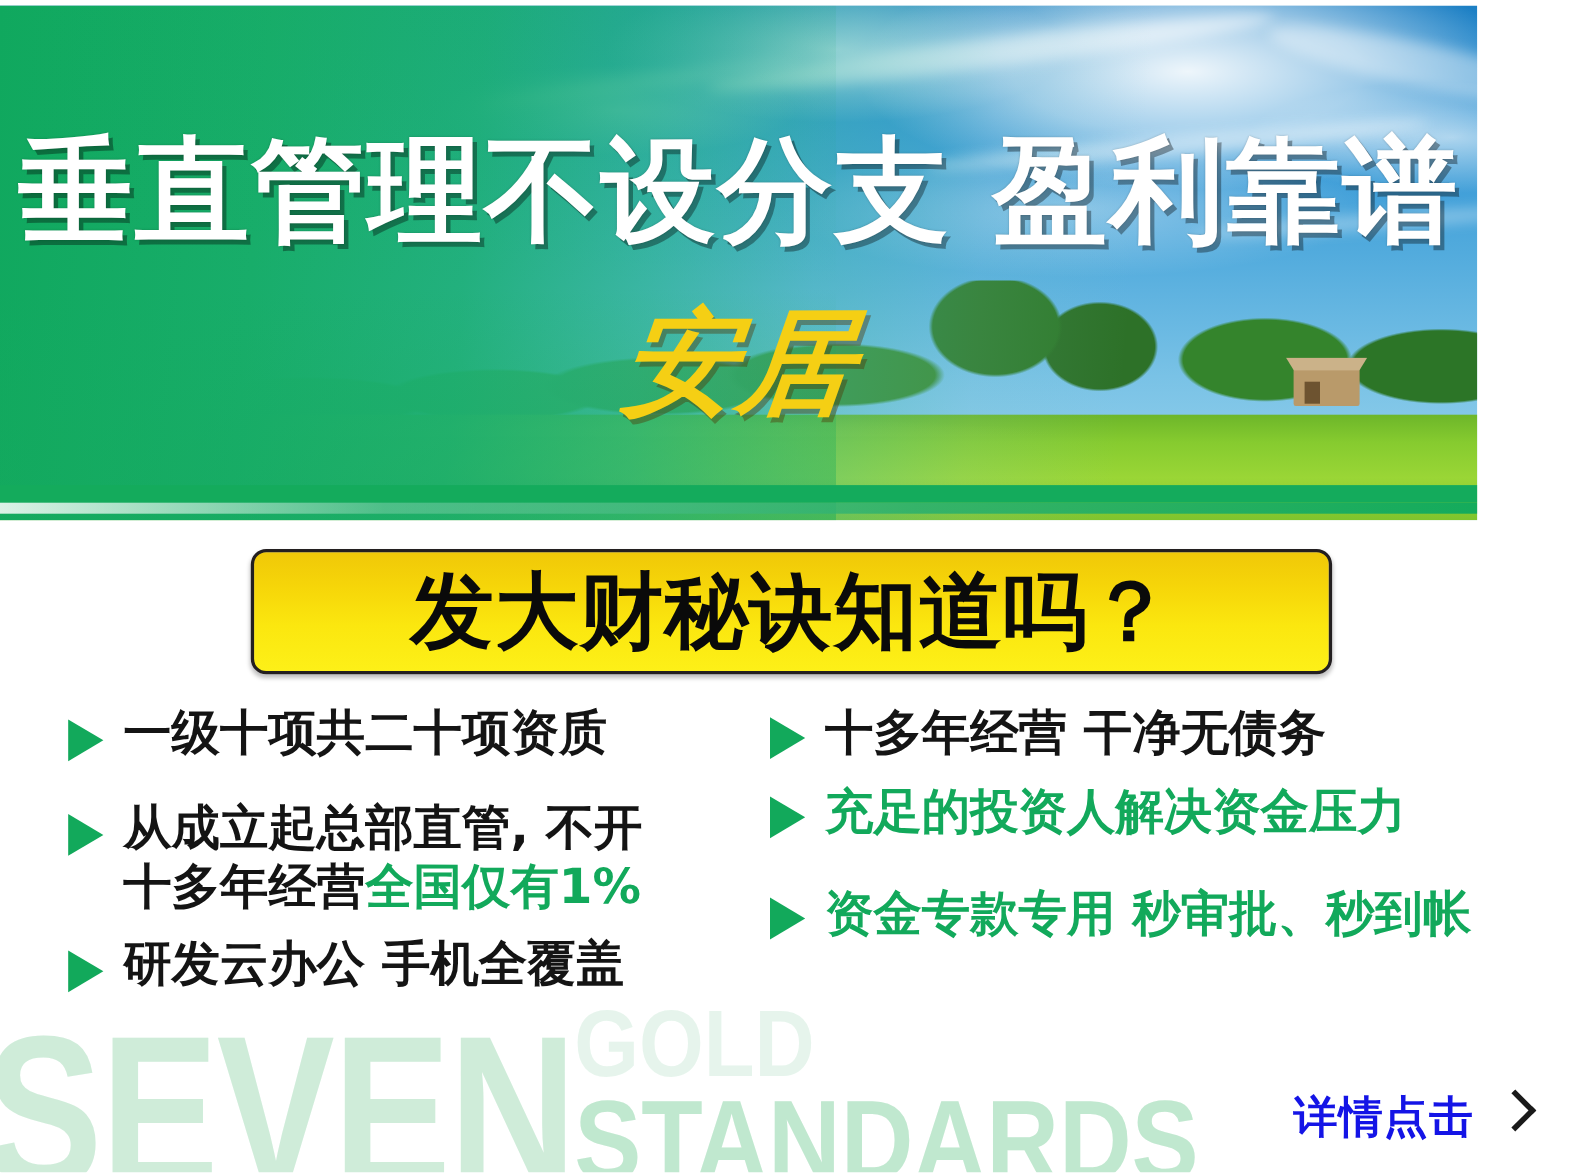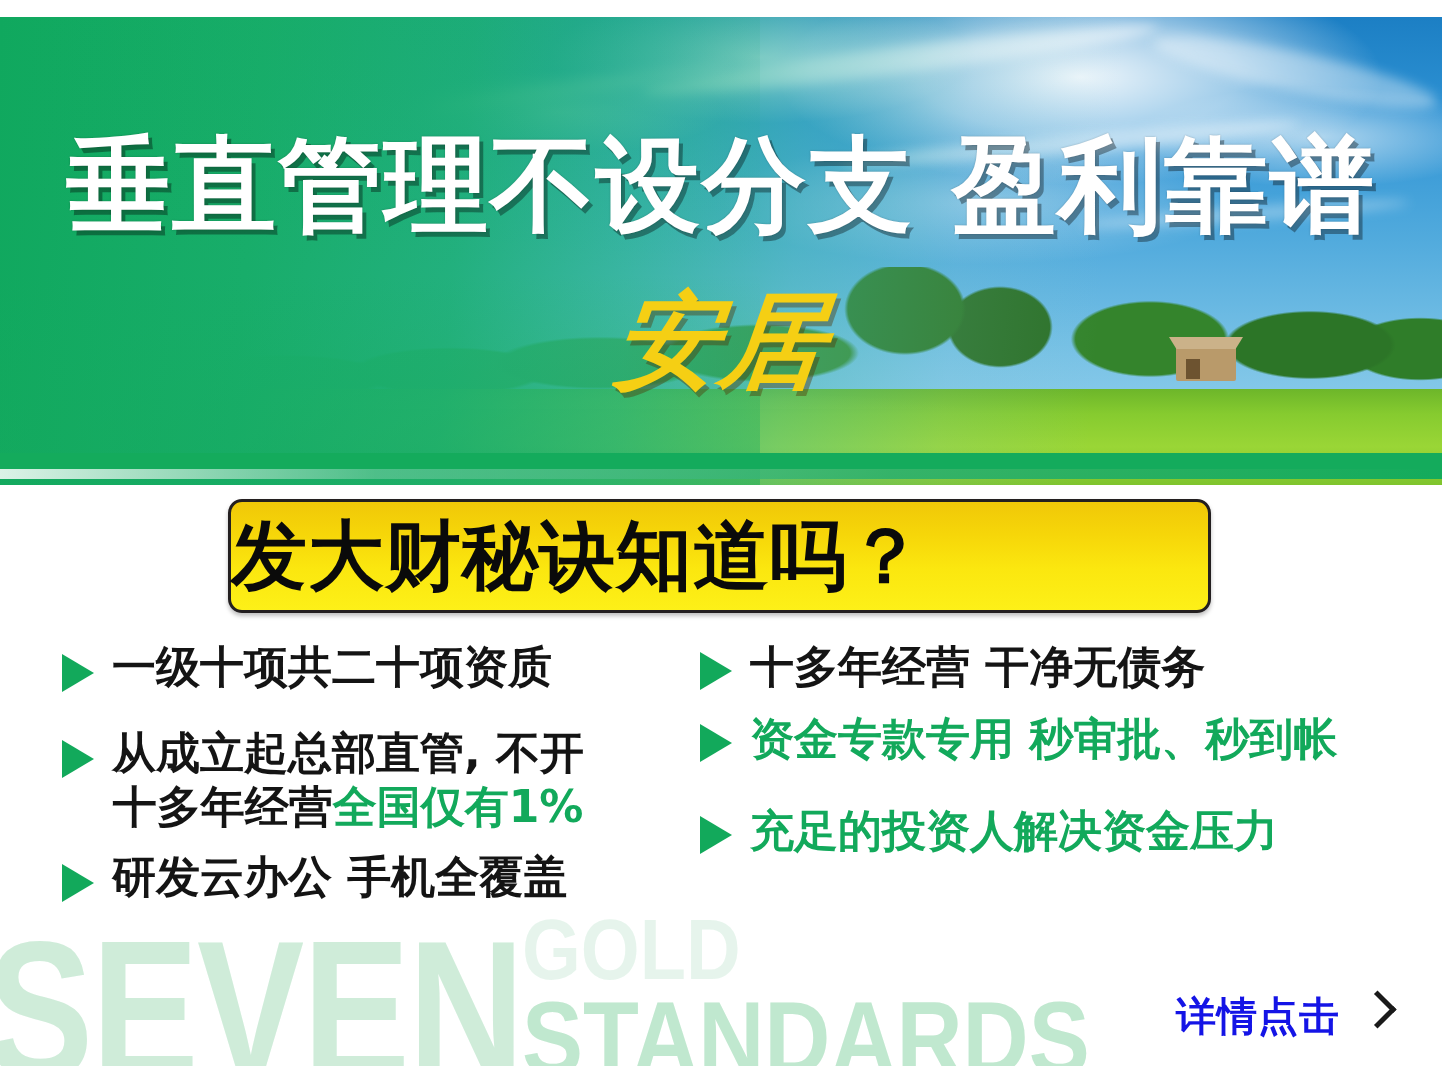--- a/index.html
+++ b/index.html
@@ -1,21 +1,21 @@
 <!DOCTYPE html>
 <html><head>
 <meta charset="utf-8">
 <style>
   html,body{margin:0;padding:0;background:#fff;}
   body{width:1442px;height:1066px;overflow:hidden;font-family:"Liberation Sans","DejaVu Sans",sans-serif;}
 
   .ad{position:relative;width:1442px;height:1066px;background:#ffffff;overflow:hidden;}
 
   
-  .hero{position:absolute;left:0;top:17px;width:1442px;height:468px;overflow:hidden;}
+  .hero{position:absolute;left:0;top:5px;width:1302px;height:468px;overflow:hidden;padding-left:41px;}
 
   
   .sky{position:absolute;inset:0;
        background:
          radial-gradient(ellipse 420px 150px at 1080px 60px, rgba(255,255,255,.92) 0%, rgba(255,255,255,.55) 38%, rgba(255,255,255,0) 72%),
          radial-gradient(ellipse 300px 95px at 760px 40px, rgba(255,255,255,.70) 0%, rgba(255,255,255,0) 70%),
          radial-gradient(ellipse 260px 70px at 1320px 120px, rgba(255,255,255,.60) 0%, rgba(255,255,255,0) 72%),
          radial-gradient(ellipse 220px 55px at 560px 95px, rgba(255,255,255,.45) 0%, rgba(255,255,255,0) 75%),
          radial-gradient(ellipse 340px 80px at 980px 185px, rgba(255,255,255,.38) 0%, rgba(255,255,255,0) 78%),
          linear-gradient(180deg,#1c7fc4 0%, #2f93d4 22%, #52abdd 48%, #79c2e6 72%, #9ed6ee 100%);
@@ -77,38 +77,38 @@
        font-family:"DejaVu Serif","Liberation Serif",serif;font-style:italic;
        text-shadow:4px 5px 0 rgba(80,50,0,.40);transform:skewX(-6deg);}
   .hl2b{font-size:126px;line-height:1;font-weight:bold;color:#ffffff;letter-spacing:3px;
        font-family:"DejaVu Sans","Liberation Sans",sans-serif;
        text-shadow:5px 6px 0 rgba(0,0,0,.33), 0 0 2px rgba(0,0,0,.2);}
 
   
   .ybanner{position:absolute;left:228px;top:499px;width:983px;height:114px;box-sizing:border-box;
       background:linear-gradient(180deg,#f0c808 0%, #f6d609 30%, #fbe70f 62%, #fdf018 100%);
       border:3px solid #231f20;border-radius:14px;
-      display:flex;align-items:center;
+      display:flex;align-items:center;justify-content:center;
       box-shadow:0 3px 4px rgba(0,0,0,.25);}
   .ybanner span{font-size:76px;line-height:1;font-weight:bold;color:#0a0a0a;letter-spacing:1px;
       font-family:"DejaVu Sans","Liberation Sans",sans-serif;white-space:nowrap;}
 
   
   .cols{position:absolute;left:0;top:640px;width:1442px;height:380px;}
   .colL{position:absolute;left:62px;top:0;width:630px;}
   .colR{position:absolute;left:700px;top:0;width:720px;}
 
   .bullet{display:flex;align-items:flex-start;gap:18px;margin-bottom:26px;}
   .tri{flex:0 0 auto;width:0;height:0;margin-top:14px;
       border-left:32px solid #12a95b;border-top:19px solid transparent;border-bottom:19px solid transparent;}
   .btxt{font-size:44px;line-height:1.23;font-weight:bold;color:#141414;letter-spacing:0px;
       font-family:"DejaVu Sans","Liberation Sans",sans-serif;white-space:nowrap;}
   .btxt.green{color:#12a95b;}
   .btxt .g{color:#12a95b;}
-  .btxt .ln{display:block;text-align:center;}
+  .btxt .ln{display:block;}
 
   .colL .bullet:nth-child(1){margin-bottom:32px;}
   .colL .bullet:nth-child(2){margin-bottom:16px;}
   .colR .bullet:nth-child(1){margin-bottom:18px;}
   .colR .bullet:nth-child(2){margin-bottom:38px;}
   .colR .tri{margin-top:12px;}
 
   
   .wm{position:absolute;left:-14px;bottom:-26px;display:flex;align-items:flex-end;pointer-events:none;}
   .wm-seven{font-size:196px;line-height:.82;font-weight:bold;color:#bfe6cd;opacity:.75;
@@ -192,28 +192,28 @@
       <div class="bullet">
         <span class="tri"></span>
         <span class="btxt">
           <span class="ln">十多年经营  干净无债务</span>
         </span>
       </div>
 
       <div class="bullet">
         <span class="tri"></span>
         <span class="btxt green">
+          <span class="ln">充足的投资人解决资金压力</span>
+        </span>
+      </div>
+
+      <div class="bullet">
+        <span class="tri"></span>
+        <span class="btxt green">
           <span class="ln">资金专款专用  秒审批、秒到帐</span>
-        </span>
-      </div>
-
-      <div class="bullet">
-        <span class="tri"></span>
-        <span class="btxt green">
-          <span class="ln">充足的投资人解决资金压力</span>
         </span>
       </div>
 
     </div>
   </div>
 
   <div class="wm">
     <div class="wm-seven">SEVEN</div>
     <div class="wm-stack">
       <div class="wm-gold">GOLD</div>

